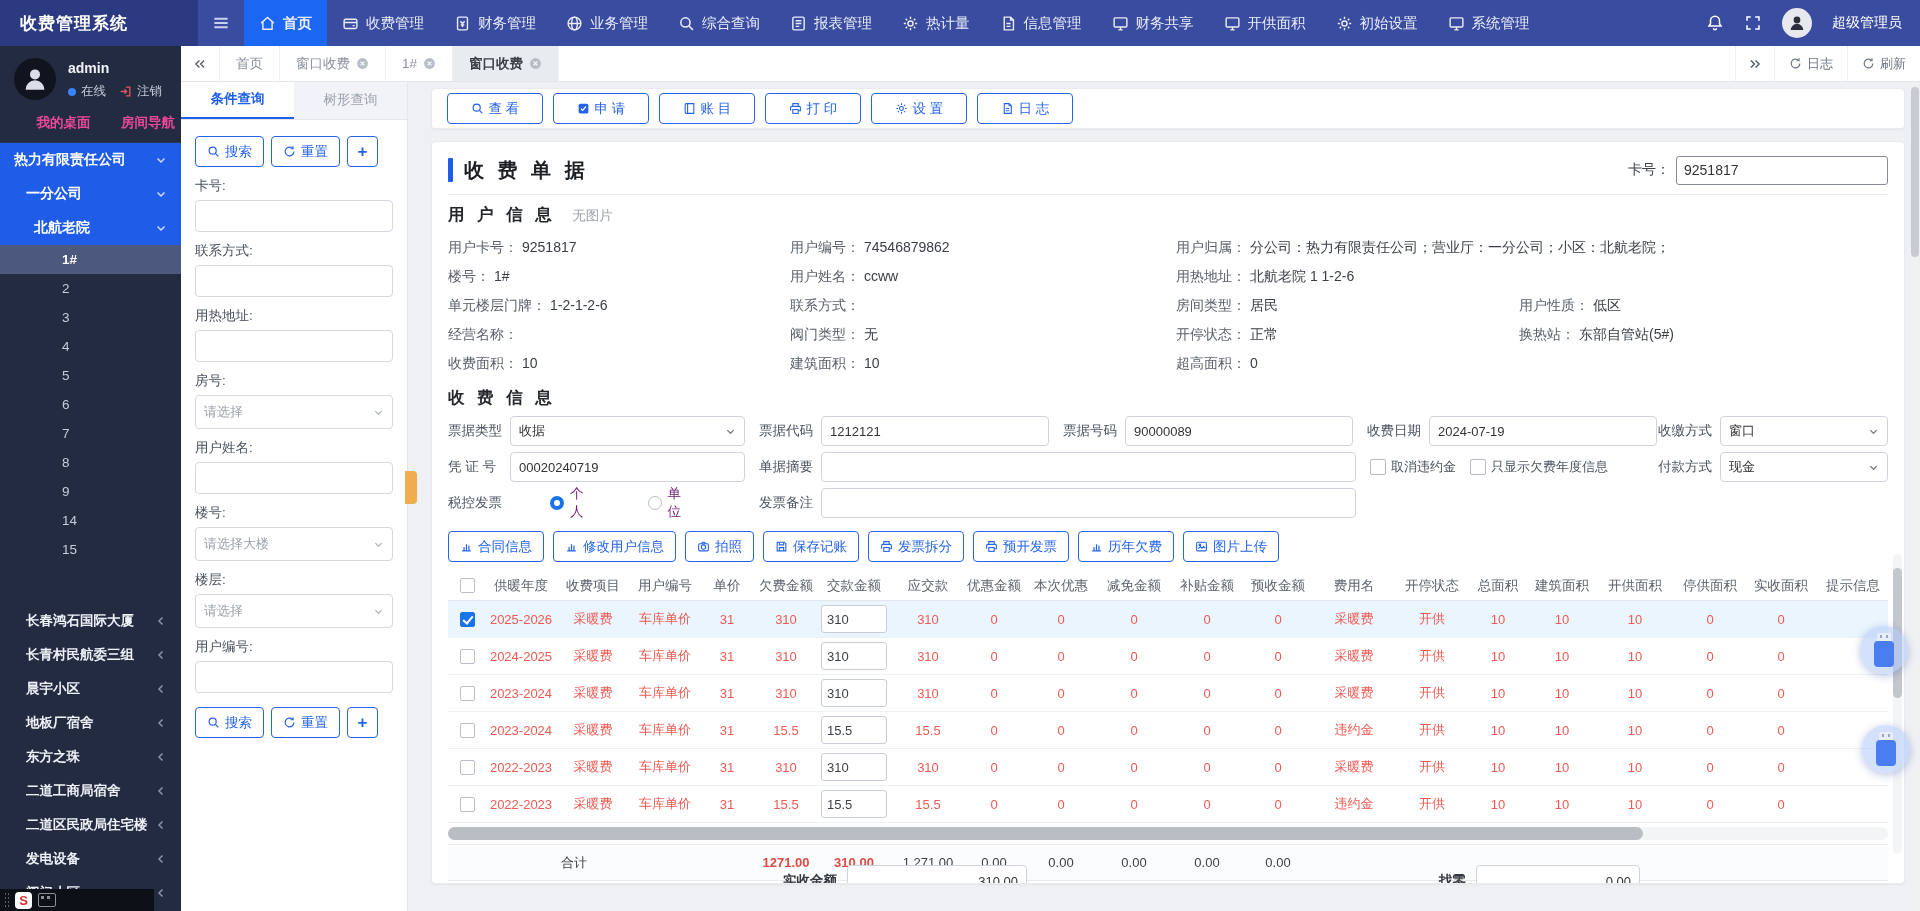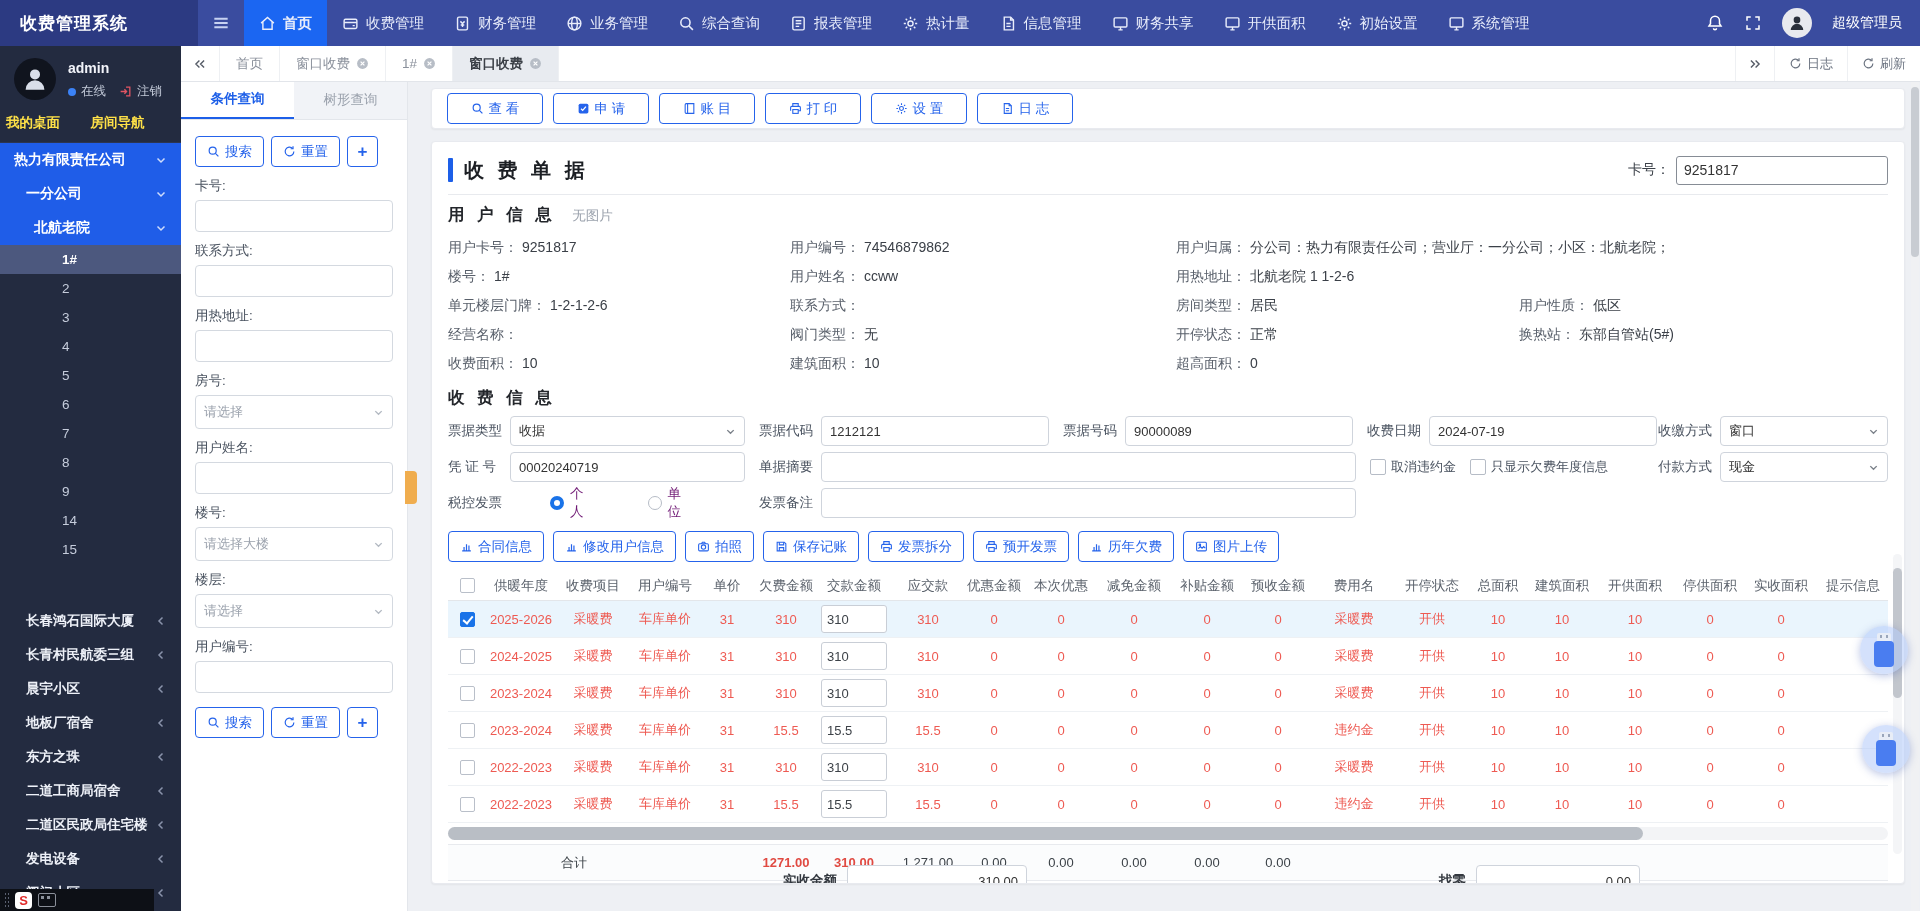--- a/index.html
+++ b/index.html
@@ -23,21 +23,21 @@
   .sidebar{position:absolute;left:0;top:46px;width:181px;bottom:0;background:#232b40;color:#fff;overflow:hidden;z-index:20;}
   .user-block{padding:12px 14px 6px;display:flex;gap:12px;}
   .avatar-lg{width:42px;height:42px;border-radius:50%;background:#10141e;display:flex;align-items:center;justify-content:center;color:#d9dee9;flex:none;}
   .avatar-lg svg{width:30px;height:30px;}
   .user-meta{padding-top:2px;}
   .user-name{font-size:14px;font-weight:bold;color:#f2f4fa;}
   .user-status{margin-top:7px;display:flex;align-items:center;gap:5px;font-size:12.5px;color:#c3cad8;}
   .dot{width:8px;height:8px;border-radius:50%;background:#3b82f6;display:inline-block;}
   .logout-ic{color:#e25563;width:13px;height:13px;margin-left:8px;}
   .desk-nav{display:flex;padding:8px 6px 10px;border-bottom:1px solid #2c3550;}
-  .desk-nav div{flex:1;text-align:left;font-size:13.5px;color:#fde047;font-weight:bold;cursor:pointer;}
+  .desk-nav div{flex:1;text-align:right;font-size:13.5px;color:#ec4899;font-weight:bold;cursor:pointer;}
   .tree-parent{height:34px;display:flex;align-items:center;background:#1f5de8;font-size:14px;font-weight:bold;color:#fff;cursor:pointer;}
   .tree-parent .lbl{flex:1;}
   .tree-parent svg,.community svg{width:12px;height:12px;color:#cfdcfb;margin-right:14px;}
   .tree-child{height:29px;line-height:29px;padding-left:62px;font-size:13.5px;color:#c6cddc;cursor:pointer;}
   .tree-child.sel{background:#4c587e;color:#fff;font-weight:bold;}
   .communities{margin-top:40px;}
   .community{height:34px;display:flex;align-items:center;padding-left:26px;font-size:13.5px;font-weight:bold;color:#eef1f8;cursor:pointer;}
   .community .lbl{flex:1;}
   .community svg{color:#8a93ab;}
   

